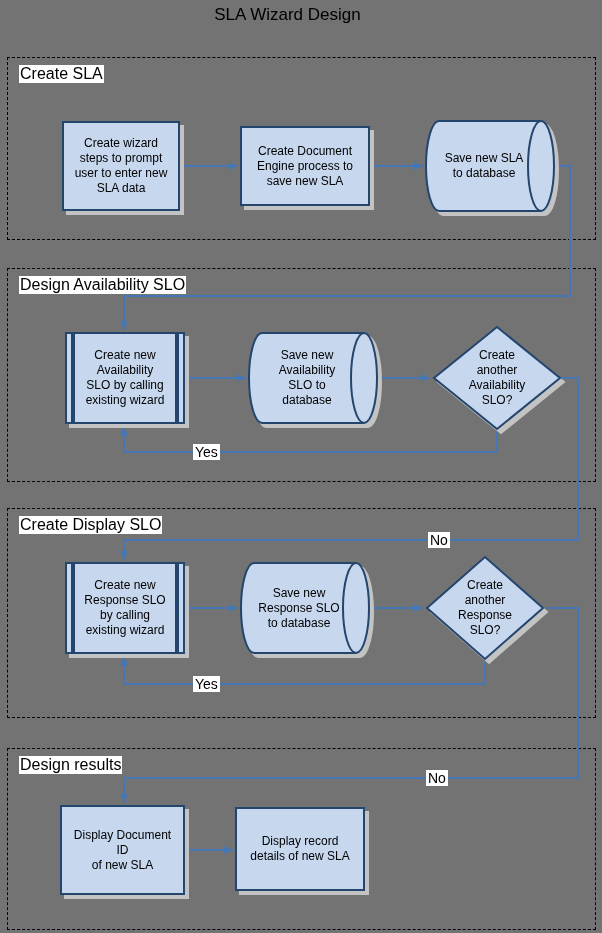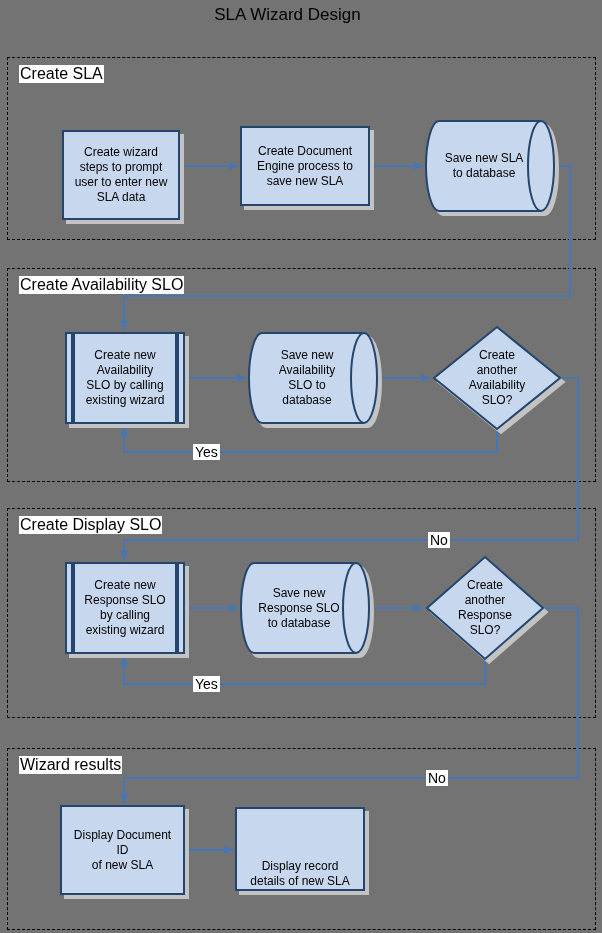--- a/index.html
+++ b/index.html
@@ -51,27 +51,27 @@
 <body>
 
 <div class="canvas">
 
   <div class="title">SLA Wizard Design</div>
 
   <div class="lane" style="left:7px; top:57px; width:589px; height:183px;">
     <div class="lane-label">Create SLA</div>
   </div>
   <div class="lane" style="left:7px; top:268px; width:589px; height:214px;">
-    <div class="lane-label">Create Availability SLO</div>
+    <div class="lane-label">Design Availability SLO</div>
   </div>
   <div class="lane" style="left:7px; top:508px; width:589px; height:210px;">
     <div class="lane-label">Create Display SLO</div>
   </div>
   <div class="lane" style="left:7px; top:748px; width:589px; height:182px;">
-    <div class="lane-label">Wizard results</div>
+    <div class="lane-label">Design results</div>
   </div>
 
   <svg class="connectors" xmlns="http://www.w3.org/2000/svg">
     <defs>
       <marker id="arrowhead" markerWidth="10" markerHeight="8" refX="9.5" refY="4" orient="auto" markerUnits="userSpaceOnUse">
         <path d="M 0 0 L 10 4 L 0 8 Z" fill="#4576b5"></path>
       </marker>
     </defs>
     <polyline points="180,166 238,166" marker-end="url(#arrowhead)"></polyline>
     <polyline points="370,166 423,166" marker-end="url(#arrowhead)"></polyline>
@@ -80,21 +80,21 @@
     <polyline points="378,378 430,378" marker-end="url(#arrowhead)"></polyline>
     <polyline points="497,431 497,452 124,452 124,426" marker-end="url(#arrowhead)"></polyline>
     <polyline points="562,378 578,378 578,540 124,540 124,560" marker-end="url(#arrowhead)"></polyline>
     <polyline points="185,608 238,608" marker-end="url(#arrowhead)"></polyline>
     <polyline points="370,608 423,608" marker-end="url(#arrowhead)"></polyline>
     <polyline points="485,661 485,684 124,684 124,656" marker-end="url(#arrowhead)"></polyline>
     <polyline points="545,608 578,608 578,778 124,778 124,803" marker-end="url(#arrowhead)"></polyline>
     <polyline points="185,850 233,850" marker-end="url(#arrowhead)"></polyline>
   </svg>
 
-  <div class="node process" style="left:62px; top:130px; width:118px; height:90px;">
+  <div class="node process" style="left:62px; top:121px; width:118px; height:90px;">
     <div class="node-text">Create wizard
 steps to prompt
 user to enter new
 SLA data</div>
   </div>
 
   <div class="node process" style="left:240px; top:126px; width:130px; height:80px;">
     <div class="node-text">Create Document
 Engine process to
 save new SLA</div>
@@ -167,21 +167,21 @@
 Response
 SLO?</div>
   </div>
 
   <div class="node process" style="left:60px; top:805px; width:125px; height:90px;">
     <div class="node-text">Display Document
 ID
 of new SLA</div>
   </div>
 
-  <div class="node process" style="left:235px; top:807px; width:130px; height:84px;align-items:flex-end;">
+  <div class="node process" style="left:235px; top:807px; width:130px; height:84px;">
     <div class="node-text">Display record
 details of new SLA</div>
   </div>
 
   <div class="edge-label" style="left:193px; top:444px;">Yes</div>
   <div class="edge-label" style="left:428px; top:532px;">No</div>
   <div class="edge-label" style="left:193px; top:676px;">Yes</div>
   <div class="edge-label" style="left:426px; top:770px;">No</div>
 
 </div>

